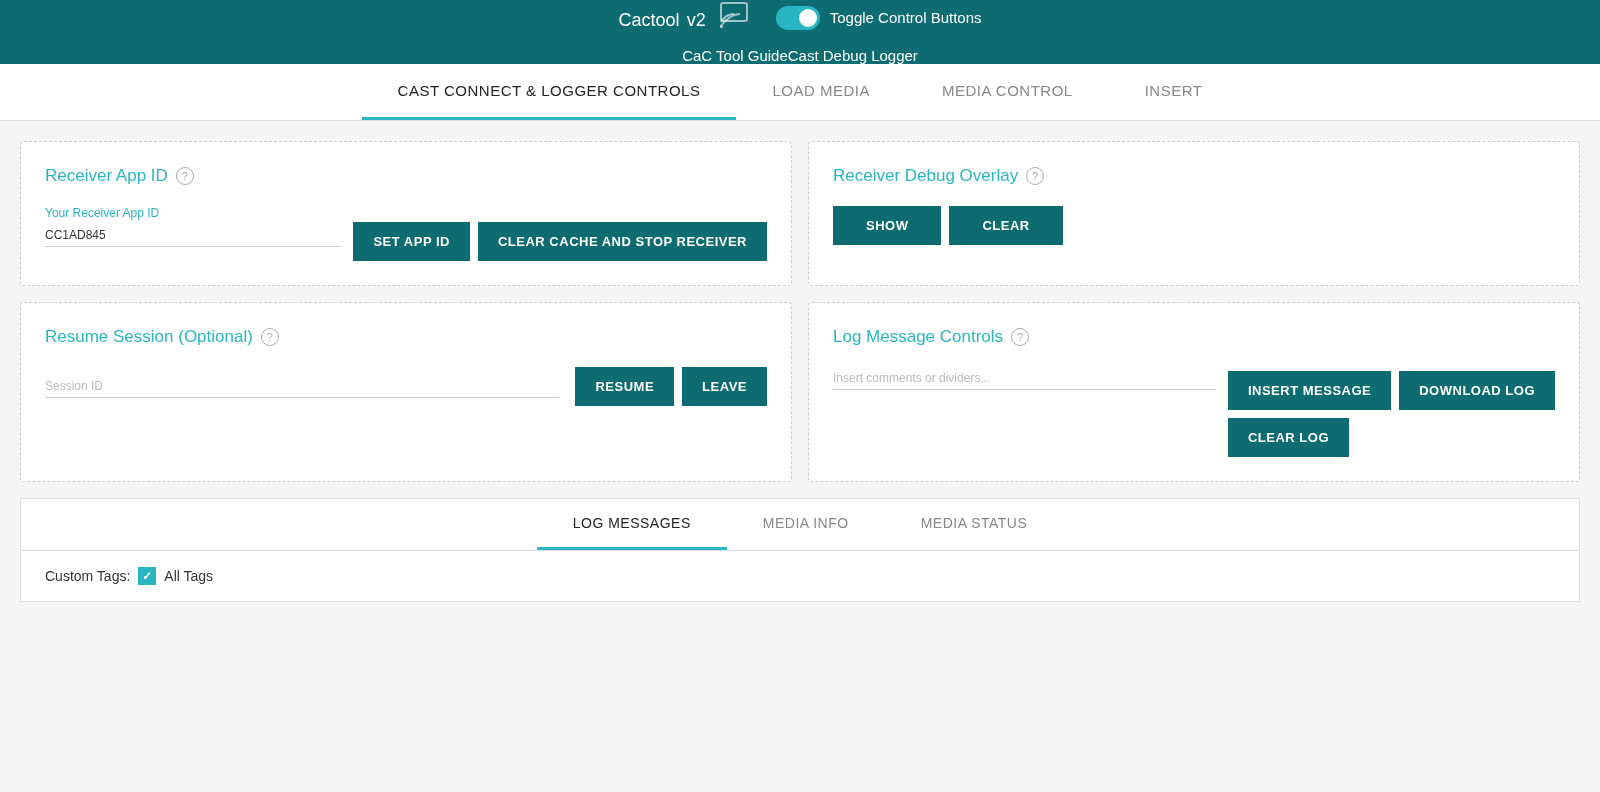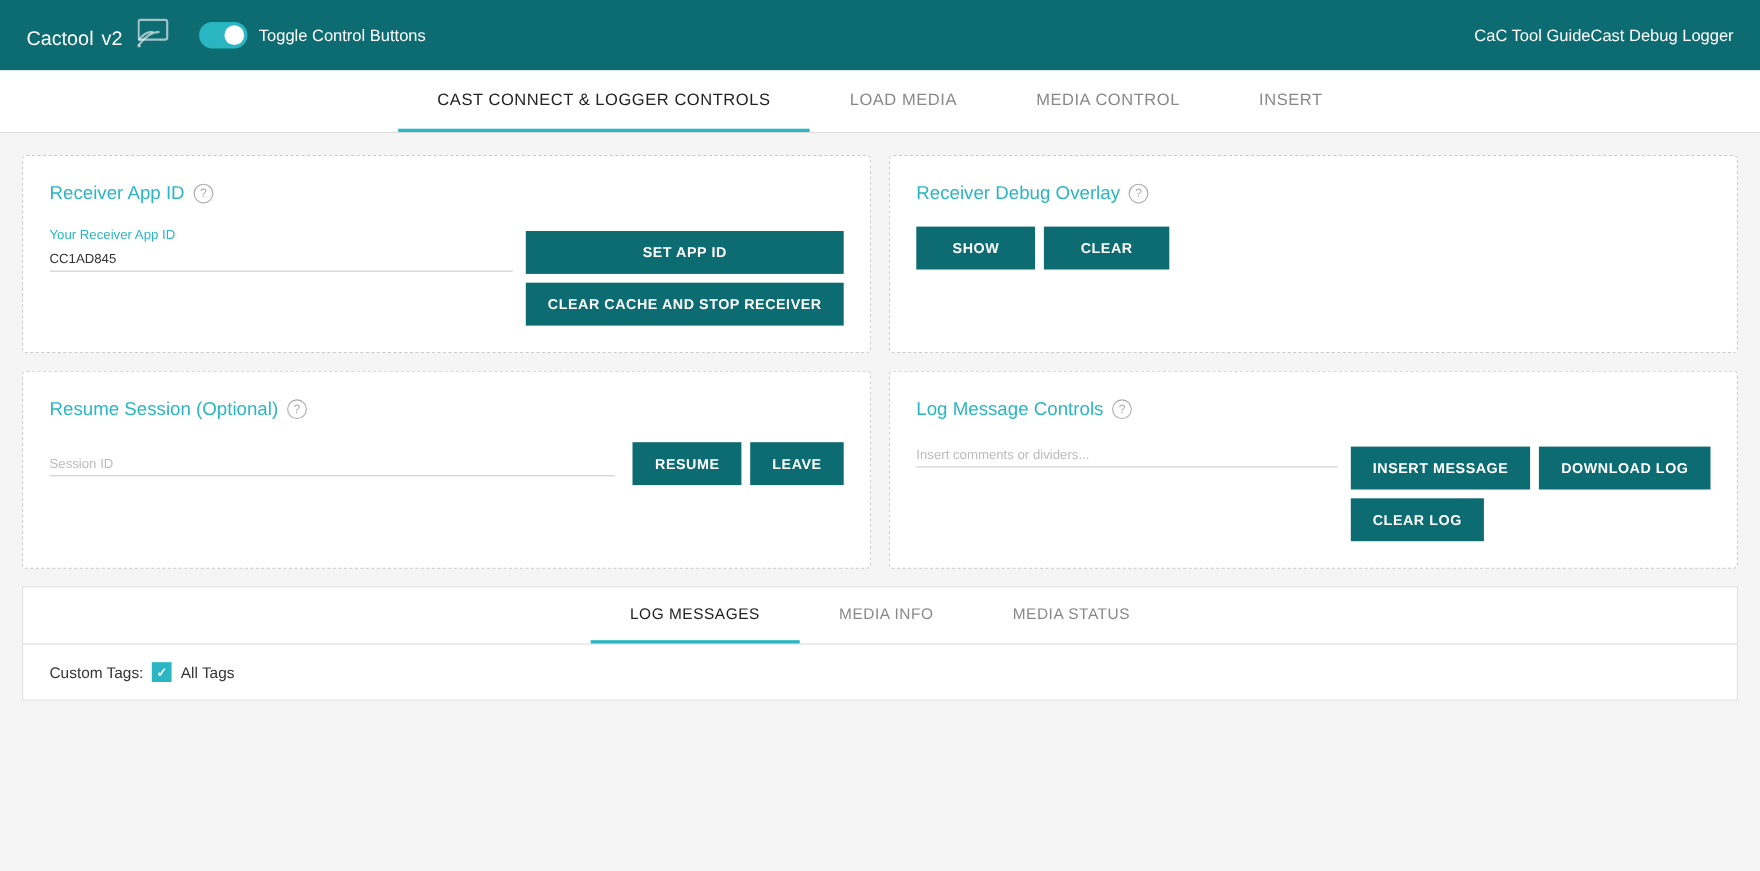--- a/index.html
+++ b/index.html
@@ -6,20 +6,21 @@
     body { font-family: Arial, sans-serif; background: #f5f5f5; color: #333; }
 
     
     .header {
       background: #0d6b72;
       height: 64px;
       display: flex;
       align-items: center;
       padding: 0 24px;
       justify-content: space-between;
+      flex-direction: column;
     }
     .header-left { display: flex; align-items: center; gap: 14px; }
     .header-logo { color: white; font-size: 26px; font-weight: bold; }
     .header-logo span { font-size: 18px; font-weight: normal; }
     .header-icon { color: rgba(255,255,255,0.7); font-size: 28px; }
     .toggle-area { display: flex; align-items: center; gap: 10px; margin-left: 10px; }
     .toggle-switch {
       width: 44px; height: 24px; background: #29b6c2; border-radius: 12px;
       position: relative; cursor: pointer;
     }
@@ -95,21 +96,21 @@
     .input-field::placeholder { color: #bbb; }
 
     .card-body-row {
       display: flex;
       align-items: flex-start;
       gap: 12px;
       flex-wrap: wrap;
     }
     .input-group { flex: 1; min-width: 150px; }
 
-    .btn-group { display: flex; flex-direction: column; gap: 8px; margin-top: 4px; }
+    .btn-group { display: flex; flex-direction: row; gap: 8px; margin-top: 16px; }
     .btn {
       background: #0d6b72;
       color: white;
       border: none;
       padding: 12px 20px;
       font-size: 13px;
       font-weight: bold;
       letter-spacing: 0.5px;
       cursor: pointer;
       white-space: nowrap;

